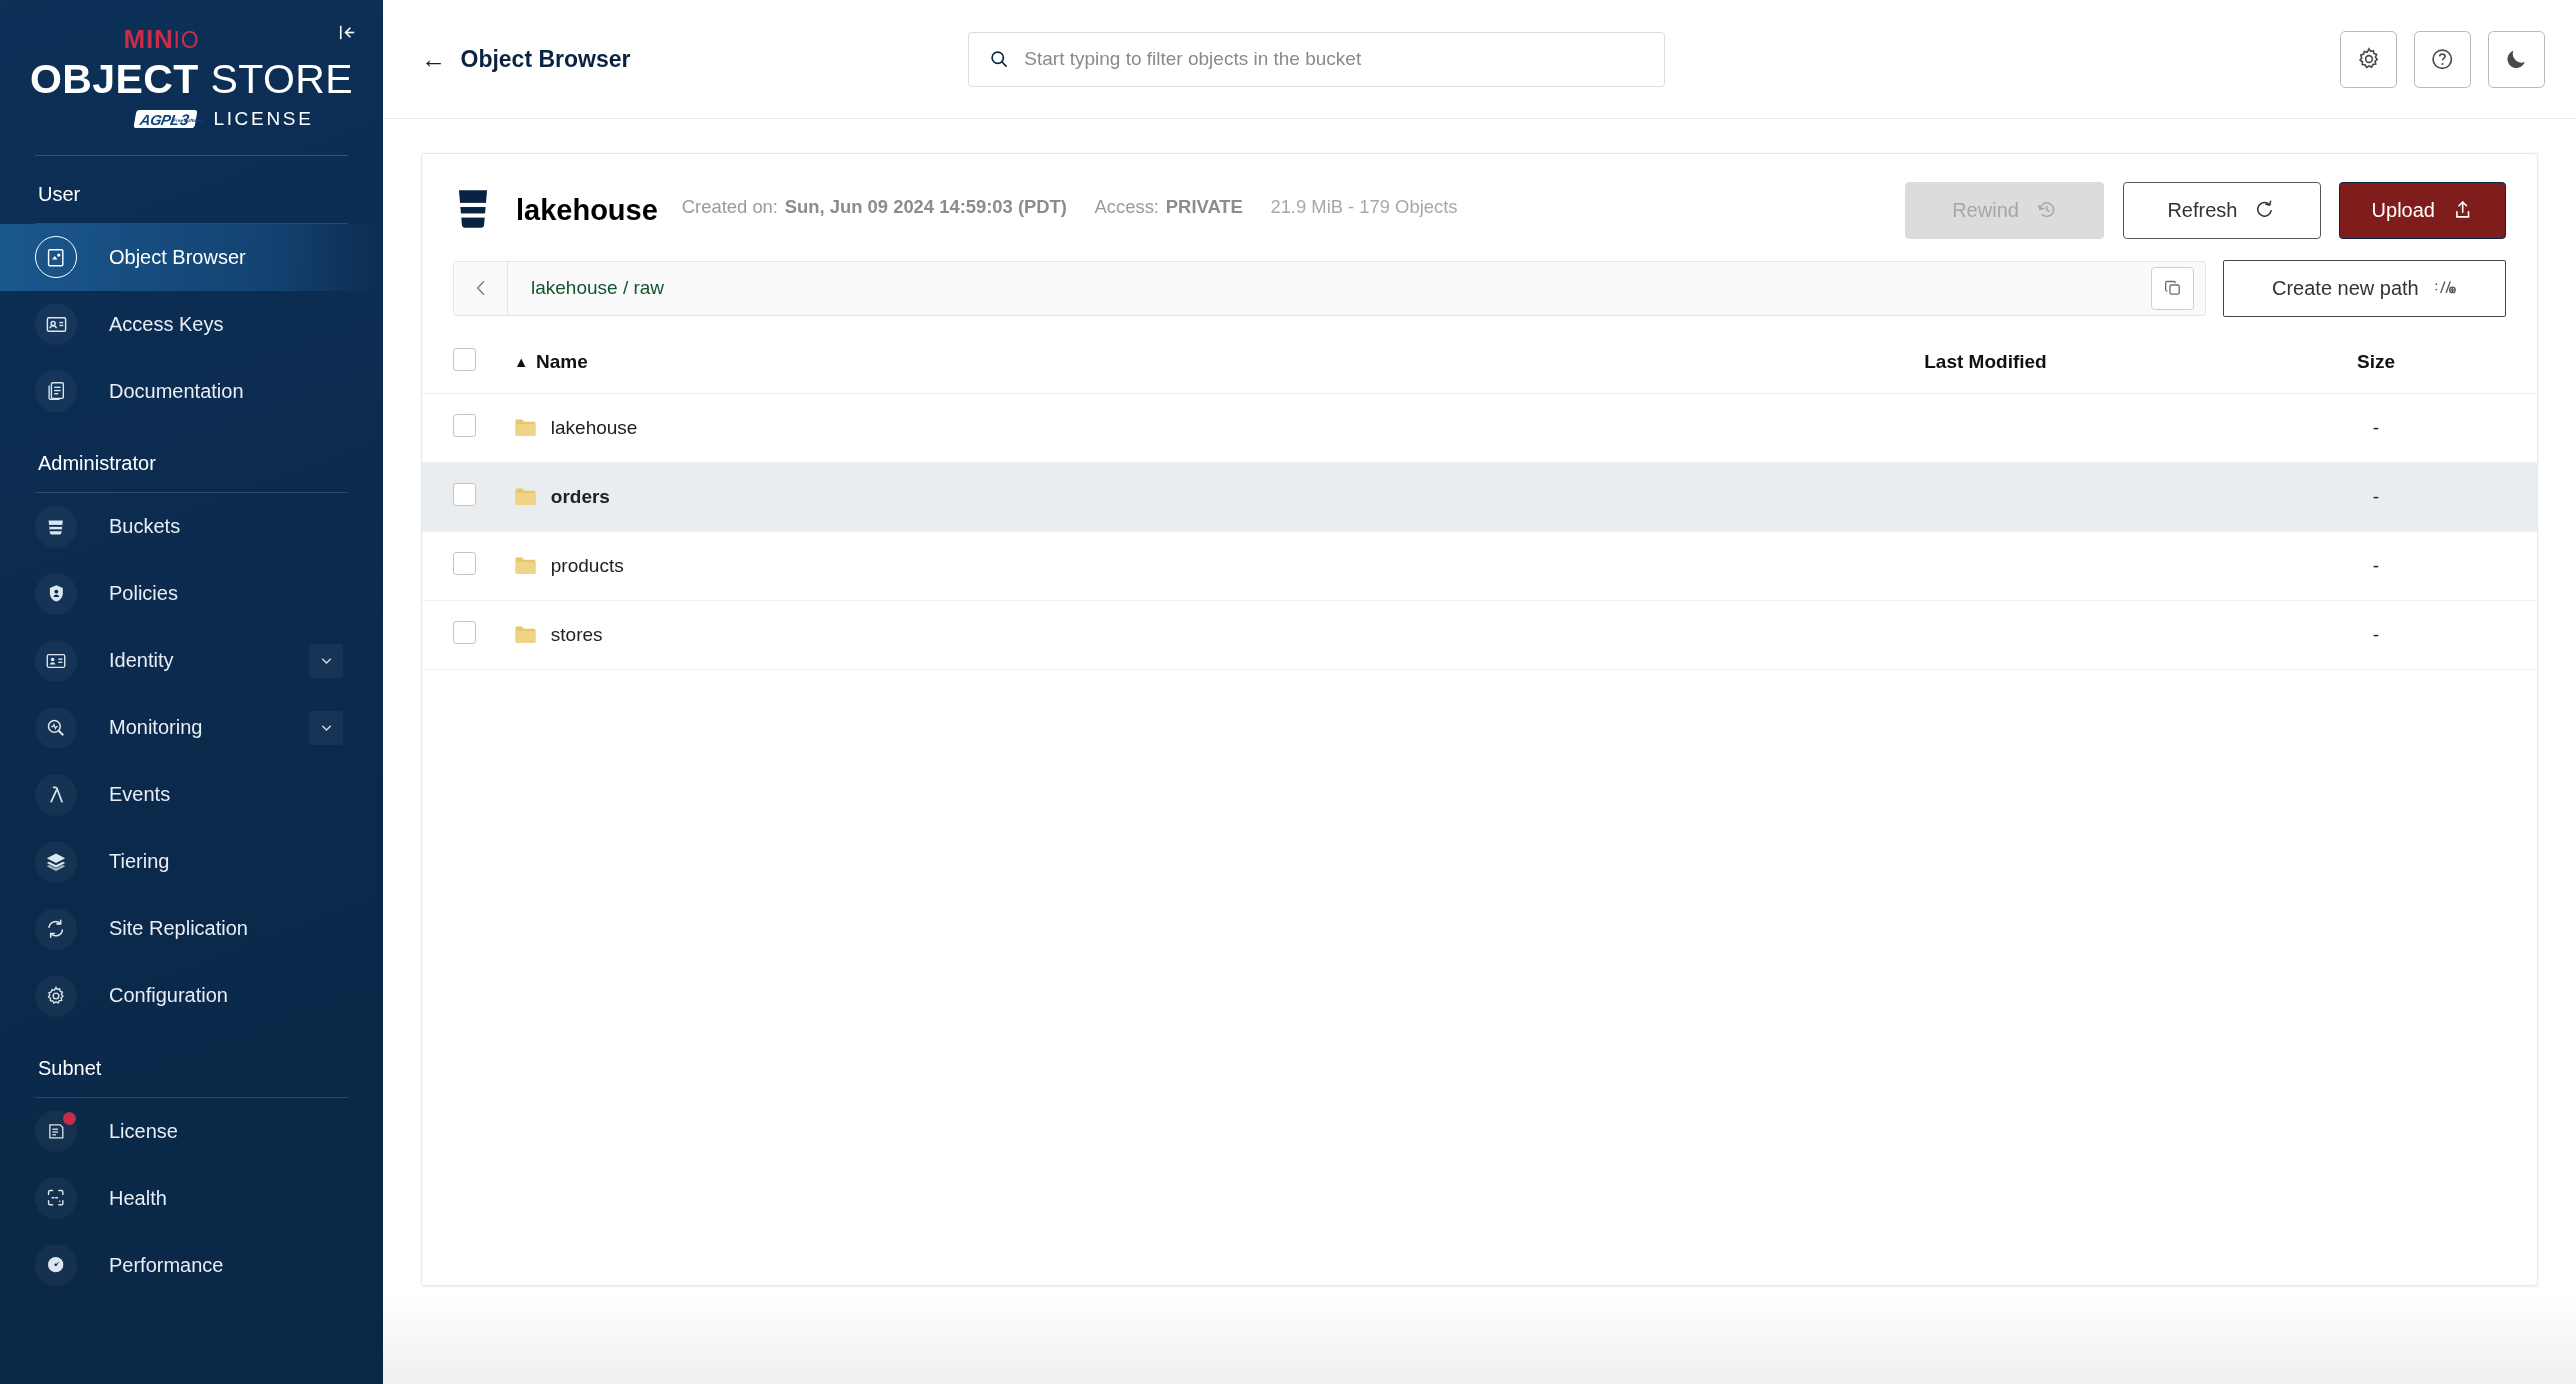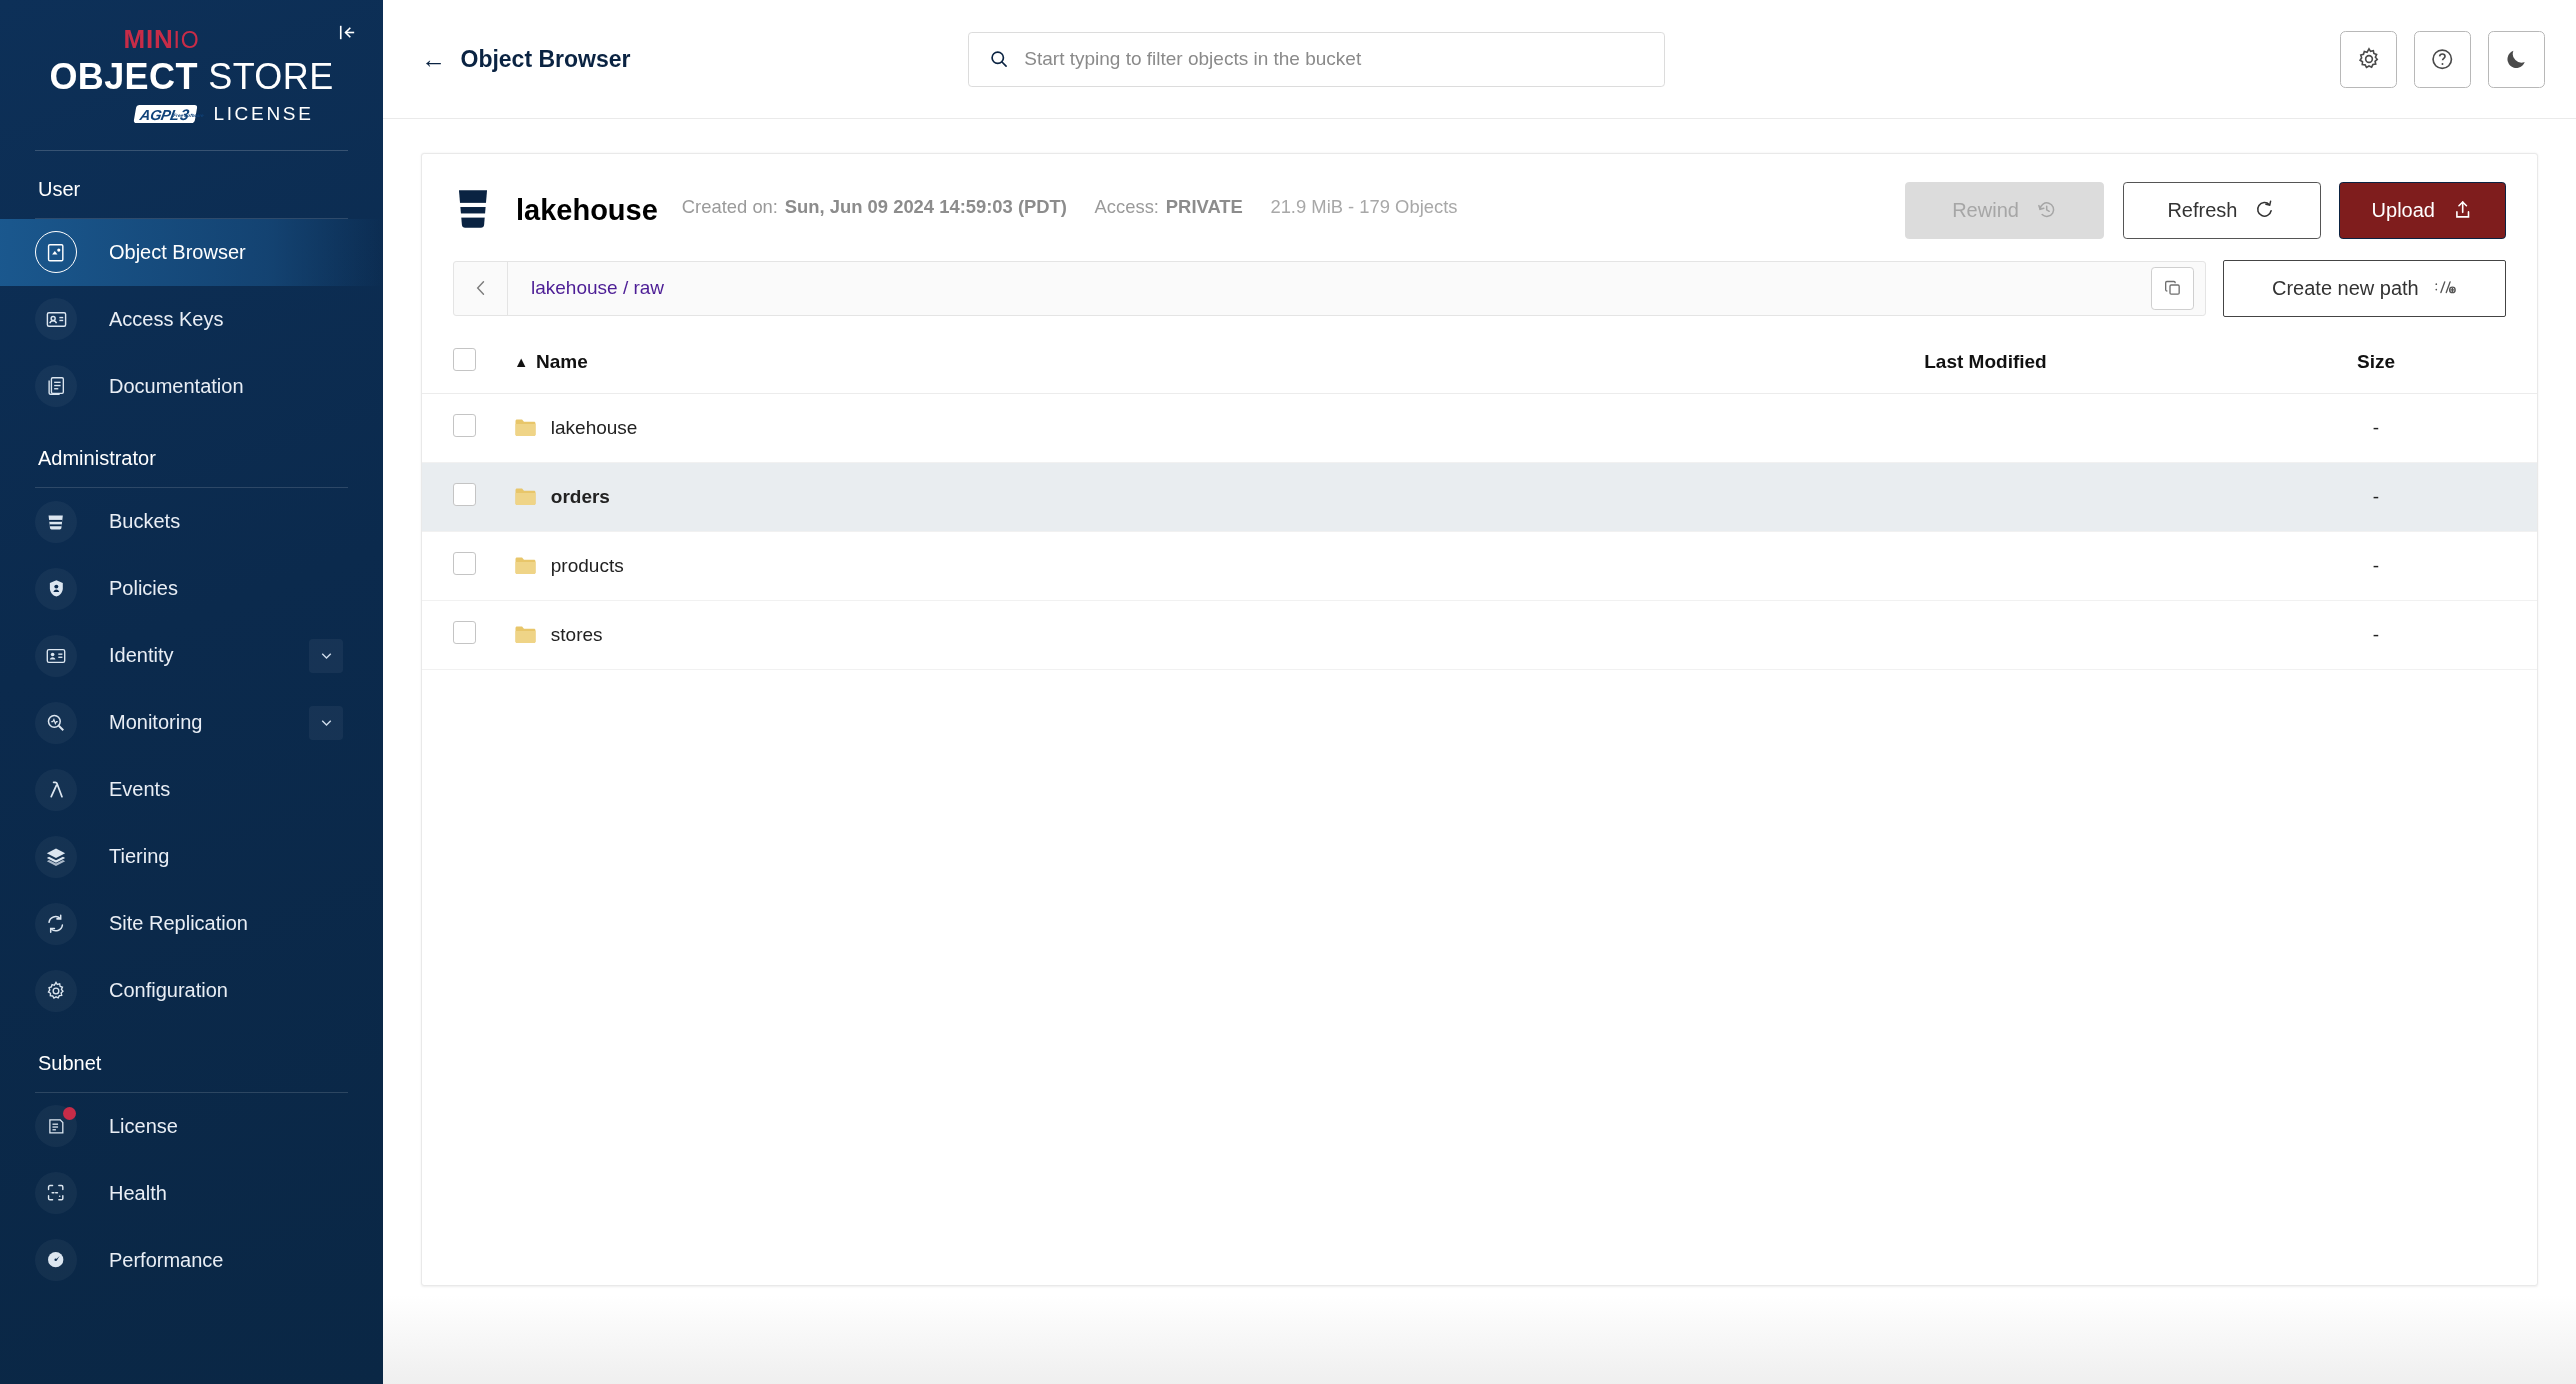--- a/index.html
+++ b/index.html
@@ -27,21 +27,21 @@
   }
   .logo-wrap { padding: 26px 0 0 0; text-align: center; }
   .logo-minio {
     font-size: 26px; font-weight: bold; letter-spacing: 0.8px;
     color: #C72C48; line-height: 1;
     margin-left: -60px;
   }
   .logo-minio .io { font-weight: normal; font-size: 23px; }
   .logo-store {
     margin-top: 6.9px;
-    font-size: 36px; line-height: 1;
+    font-size: 41px; line-height: 1;
     letter-spacing: 0.4px;
     white-space: nowrap;
   }
   .logo-store .b { font-weight: bold; }
   .logo-store .l { font-weight: 300; }
   .logo-license-row {
     display: flex; align-items: center; justify-content: center;
     gap: 17px; margin-top: 7.7px; margin-left: 66px;
   }
   .agpl-badge {
@@ -203,21 +203,21 @@
     border: 0.8px solid #e4e4e4; border-radius: 3.1px;
     display: flex; align-items: center;
     background: #fafafa;
   }
   .path-back {
     width: 54px; height: 100%;
     display: flex; align-items: center; justify-content: center;
     border-right: 0.8px solid #e4e4e4;
     cursor: pointer;
   }
-  .path-text { flex: 1; font-size: 19px; color: #4c1d95; padding-left: 23px; }
+  .path-text { flex: 1; font-size: 19px; color: #14532d; padding-left: 23px; }
   .path-copy {
     width: 43px; height: 43px; margin-right: 10.7px;
     border: 0.8px solid #cfcfcf; border-radius: 3.8px;
     display: flex; align-items: center; justify-content: center;
     cursor: pointer; background: #fff;
   }
   .btn-createpath {
     height: 57px; width: 283px;
     border: 0.8px solid #444; border-radius: 2px;
     background: #fff; color: #333;

